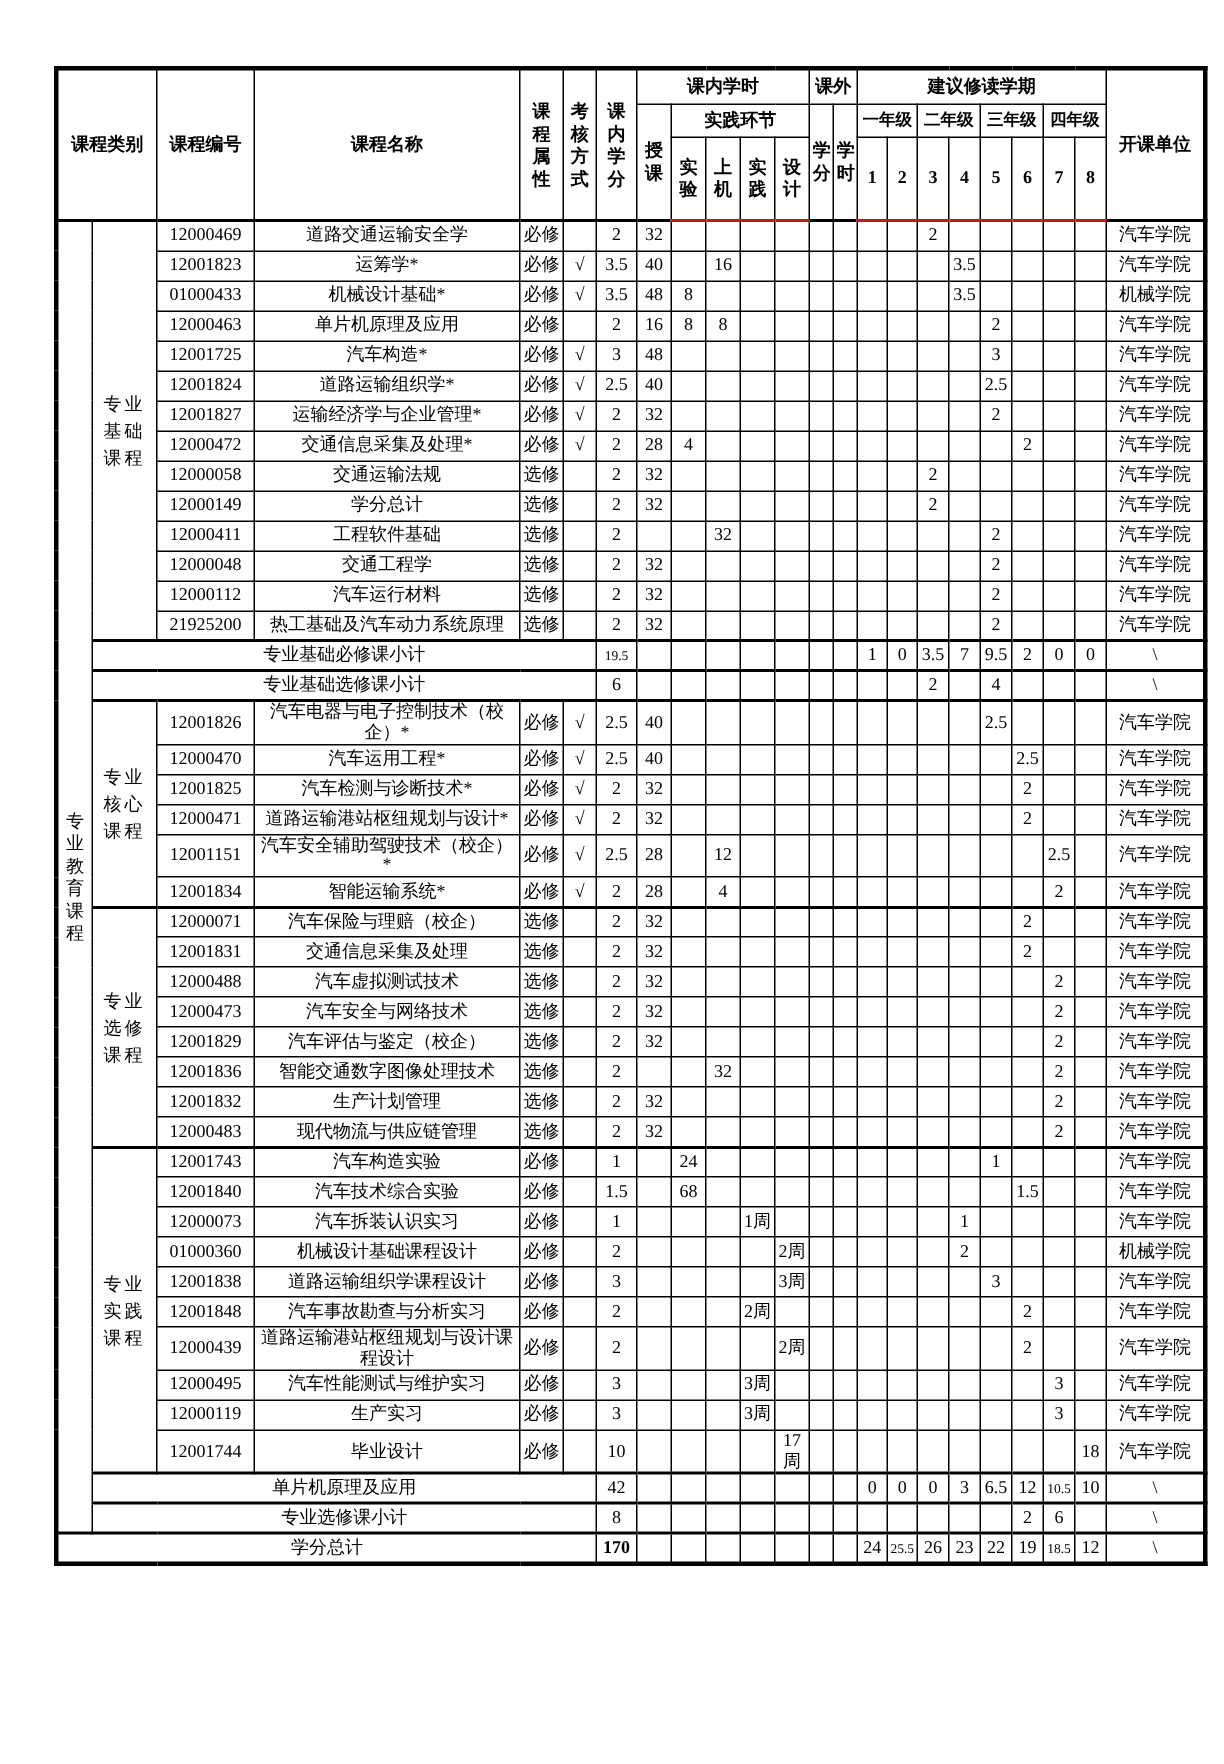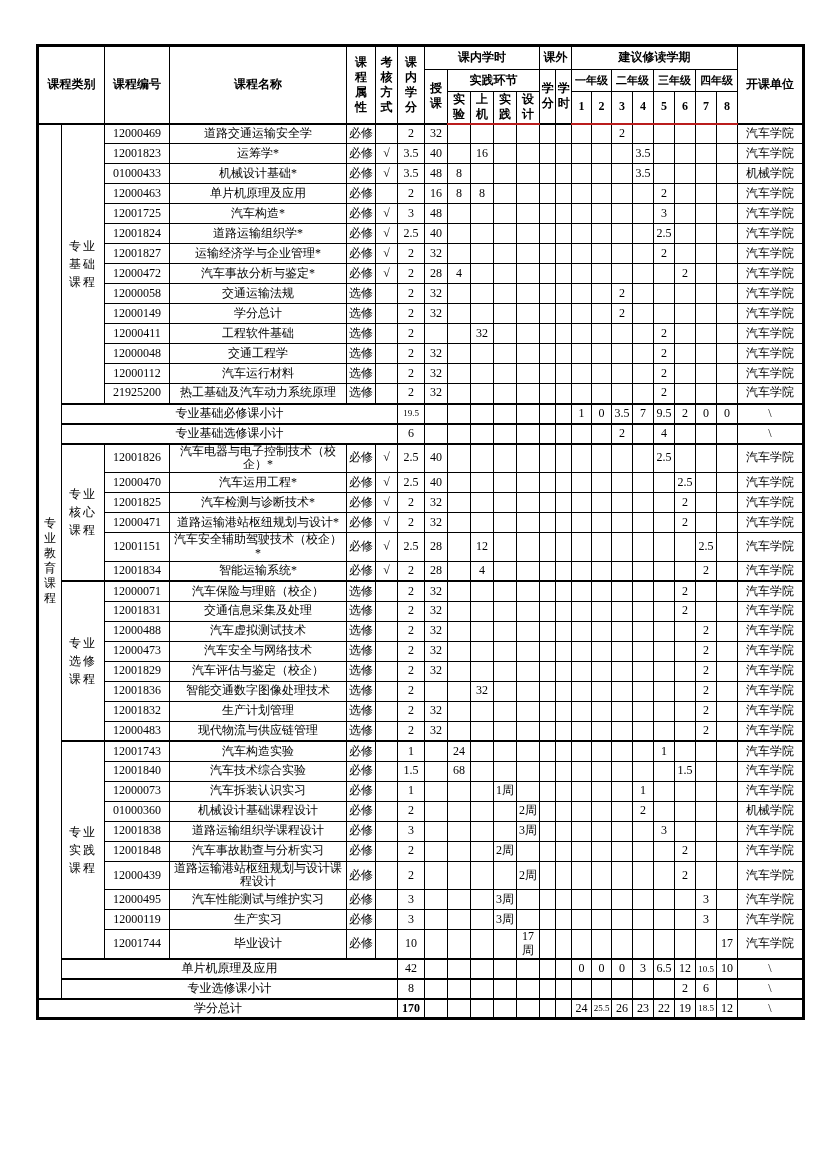--- a/index.html
+++ b/index.html
@@ -16,21 +16,21 @@
     border:1px solid #000;padding:0;text-align:center;vertical-align:middle;
     font-size:12px;line-height:1.15;overflow:hidden;
   }
   th{font-weight:bold;}
   thead tr:nth-child(1){height:24px;}
   thead tr:nth-child(2){height:22px;}
   thead tr:nth-child(3){height:32px;}
   thead tr:last-child th{border-bottom:2px solid #b91c1c;}
   tbody tr{height:20px;}
   tr.bt td{border-top:2px solid #000;}
-  .v1{width:1.3em;margin:0 auto;word-break:break-all;line-height:1.25;}
+  .v1{width:1.3em;margin:12px auto;word-break:break-all;line-height:1.25;}
   .v2{width:2.6em;margin:0 auto;word-break:break-all;line-height:1.5;letter-spacing:2px;}
   td.name{text-align:center;padding:0 2px;}
   .s{font-size:12px;}
   .xs{font-size:9px;}
   .b{font-weight:bold;}
   .g{font-size:11px;}
 </style>
 </head>
 <body>
 
@@ -281,21 +281,21 @@
         <td></td>
         <td></td>
         <td>2</td>
         <td></td>
         <td></td>
         <td></td>
         <td>汽车学院</td>
       </tr>
       <tr>
         <td>12000472</td>
-        <td class="name">汽车事故分析与鉴定*</td>
+        <td class="name">交通信息采集及处理*</td>
         <td>必修</td>
         <td>√</td>
         <td>2</td>
         <td>28</td>
         <td>4</td>
         <td></td>
         <td></td>
         <td></td>
         <td></td>
         <td></td>
@@ -1038,21 +1038,21 @@
         <td class="s">17周</td>
         <td></td>
         <td></td>
         <td></td>
         <td></td>
         <td></td>
         <td></td>
         <td></td>
         <td></td>
         <td></td>
-        <td>17</td>
+        <td>18</td>
         <td>汽车学院</td>
       </tr>
       <tr class="bt">
         <td colspan="5">单片机原理及应用</td>
         <td>42</td>
         <td></td>
         <td></td>
         <td></td>
         <td></td>
         <td></td>

